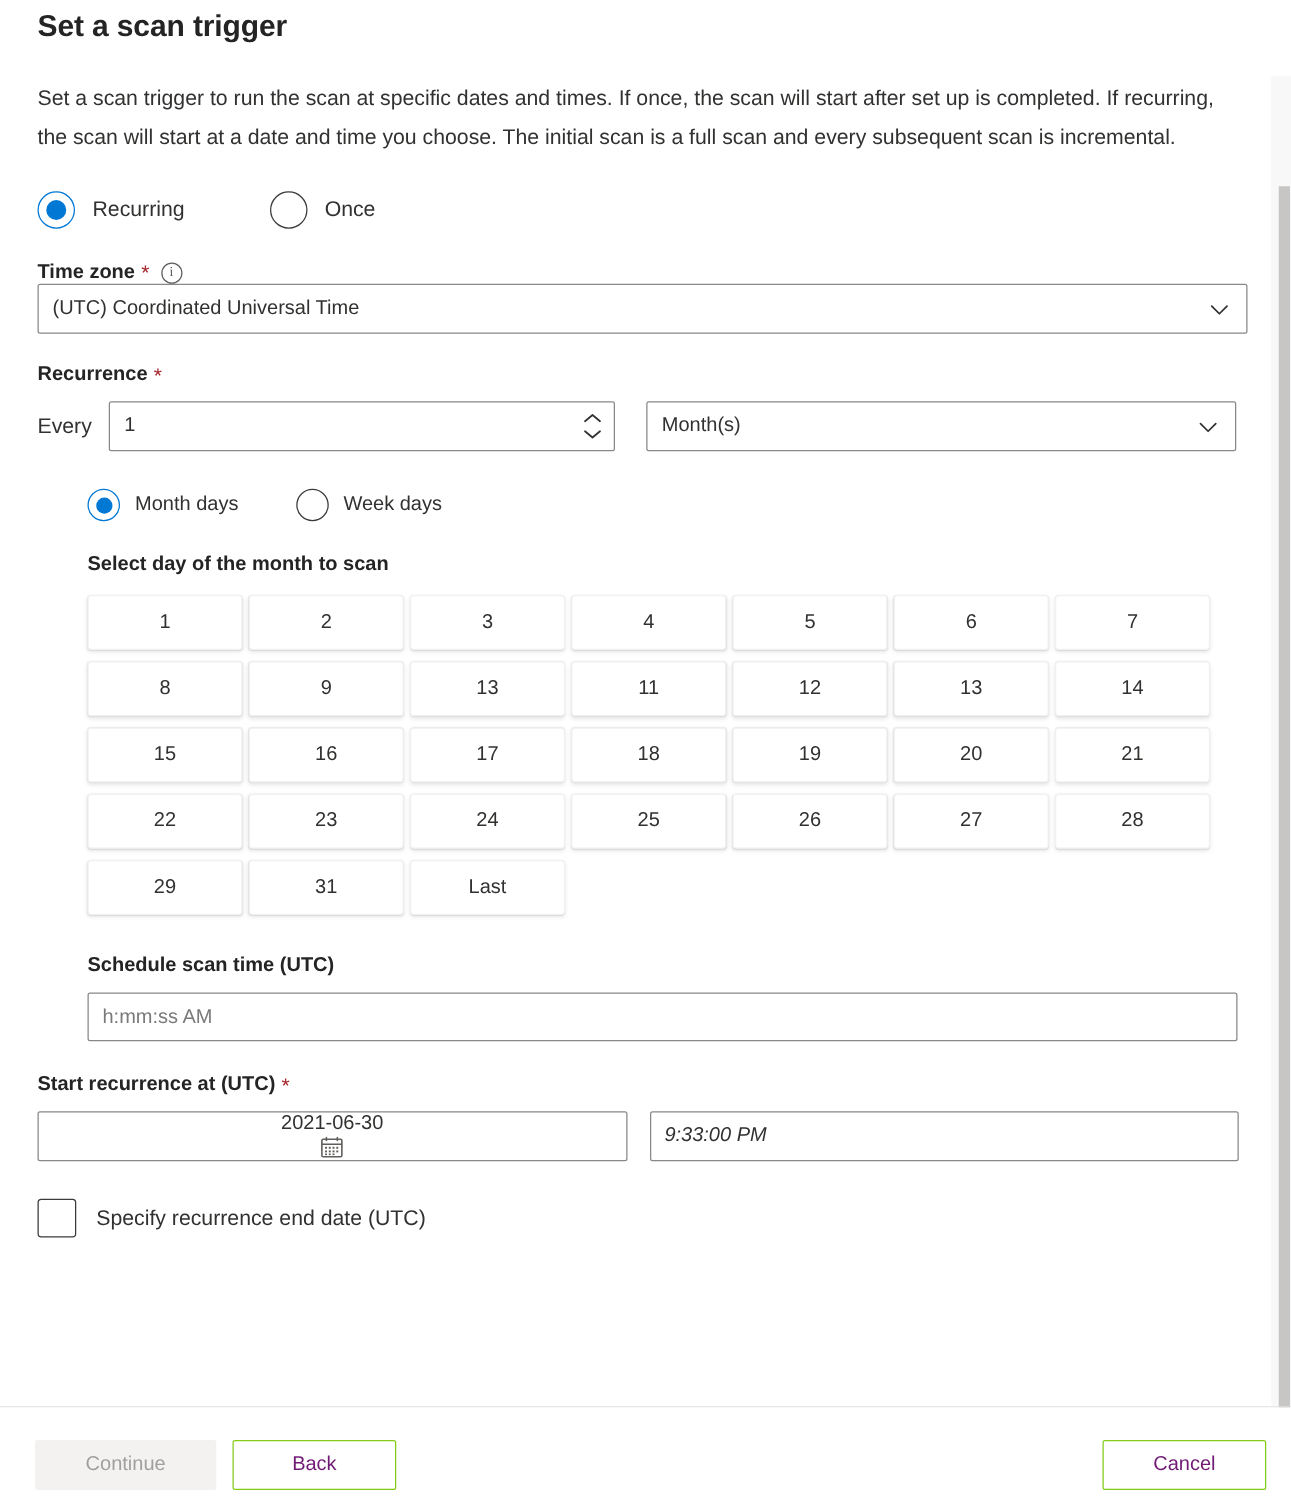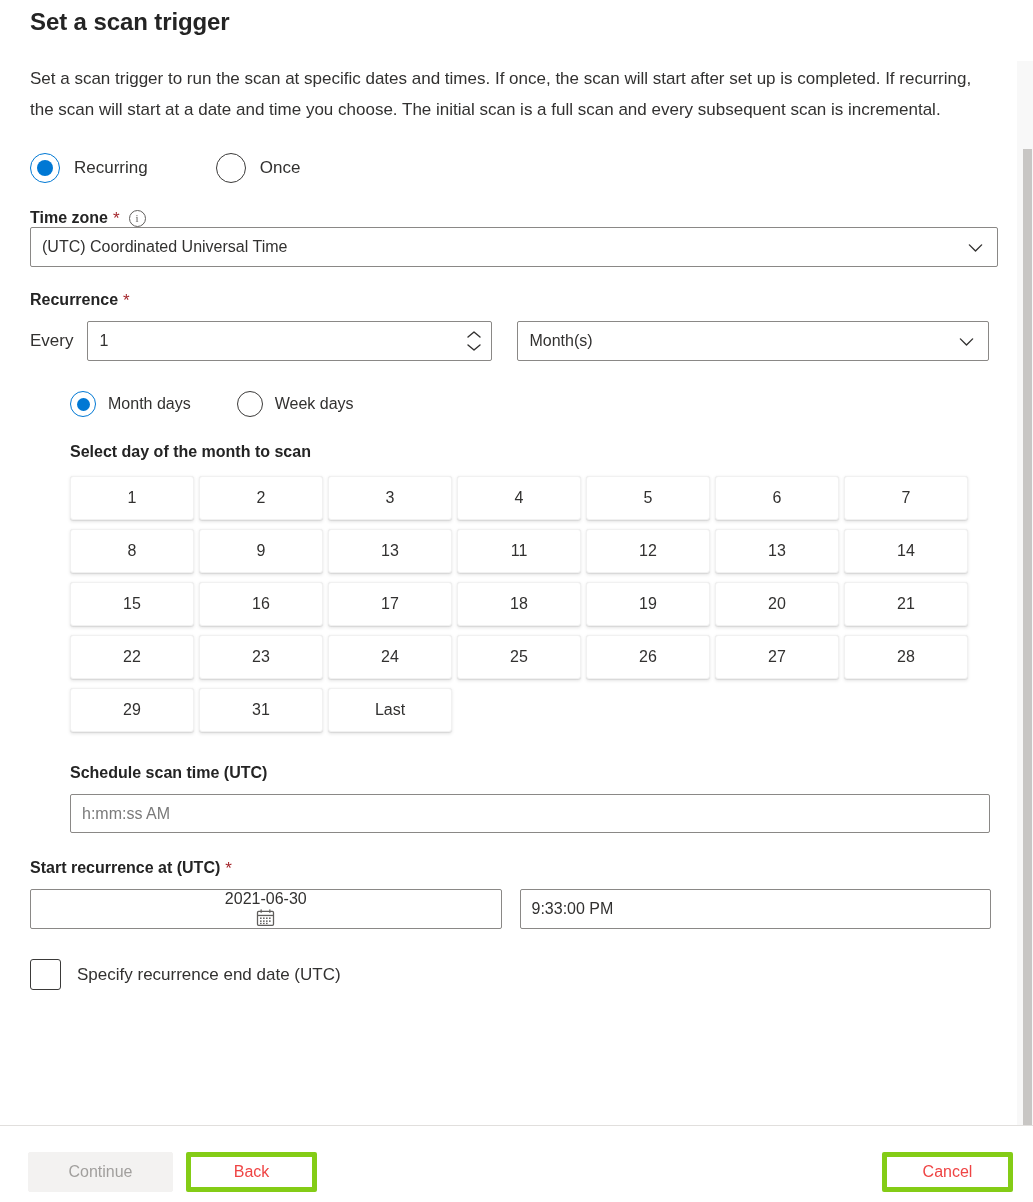--- a/index.html
+++ b/index.html
@@ -211,22 +211,22 @@
   .btn {
     position: absolute;
     height: 40px;
     border-radius: 2px;
     display: flex;
     align-items: center;
     justify-content: center;
     font-size: 16px;
     cursor: pointer;
     background: #fff;
-    border: 5px solid #84cc16;
-    color: #ef4444;
+    border: 1px solid #84cc16;
+    color: #701a75;
   }
   .btn.disabled {
     background: #f3f2f1;
     border: 1px solid #f3f2f1;
     color: #a19f9d;
     cursor: default;
   }
   #continue-btn { left: 28px;  top: 26px; width: 145px; }
   #back-btn     { left: 186px; top: 26px; width: 131px; }
   #cancel-btn   { left: 882px; top: 26px; width: 131px; }
@@ -397,21 +397,21 @@
               <rect x="5" y="13.6" width="1.7" height="1.7"></rect>
               <rect x="8.3" y="13.6" width="1.7" height="1.7"></rect>
               <rect x="11.6" y="13.6" width="1.7" height="1.7"></rect>
               <rect x="14.9" y="13.6" width="1.7" height="1.7"></rect>
               <rect x="5" y="16.3" width="1.7" height="1.4"></rect>
               <rect x="8.3" y="16.3" width="1.7" height="1.4"></rect>
               <rect x="11.6" y="16.3" width="1.7" height="1.4"></rect>
             </g>
           </svg>
         </div>
-        <div class="input-box" style="margin-left:18px; width:472px; height:40px;">
+        <div class="input-box" style="margin-left:18px; width:472px; height:40px;font-style:italic;">
           <span class="val">9:33:00 PM</span>
         </div>
       </div>
     </div>
 
     <div class="check-row">
       <span class="checkbox"></span>
       <span class="check-label">Specify recurrence end date (UTC)</span>
     </div>
 

